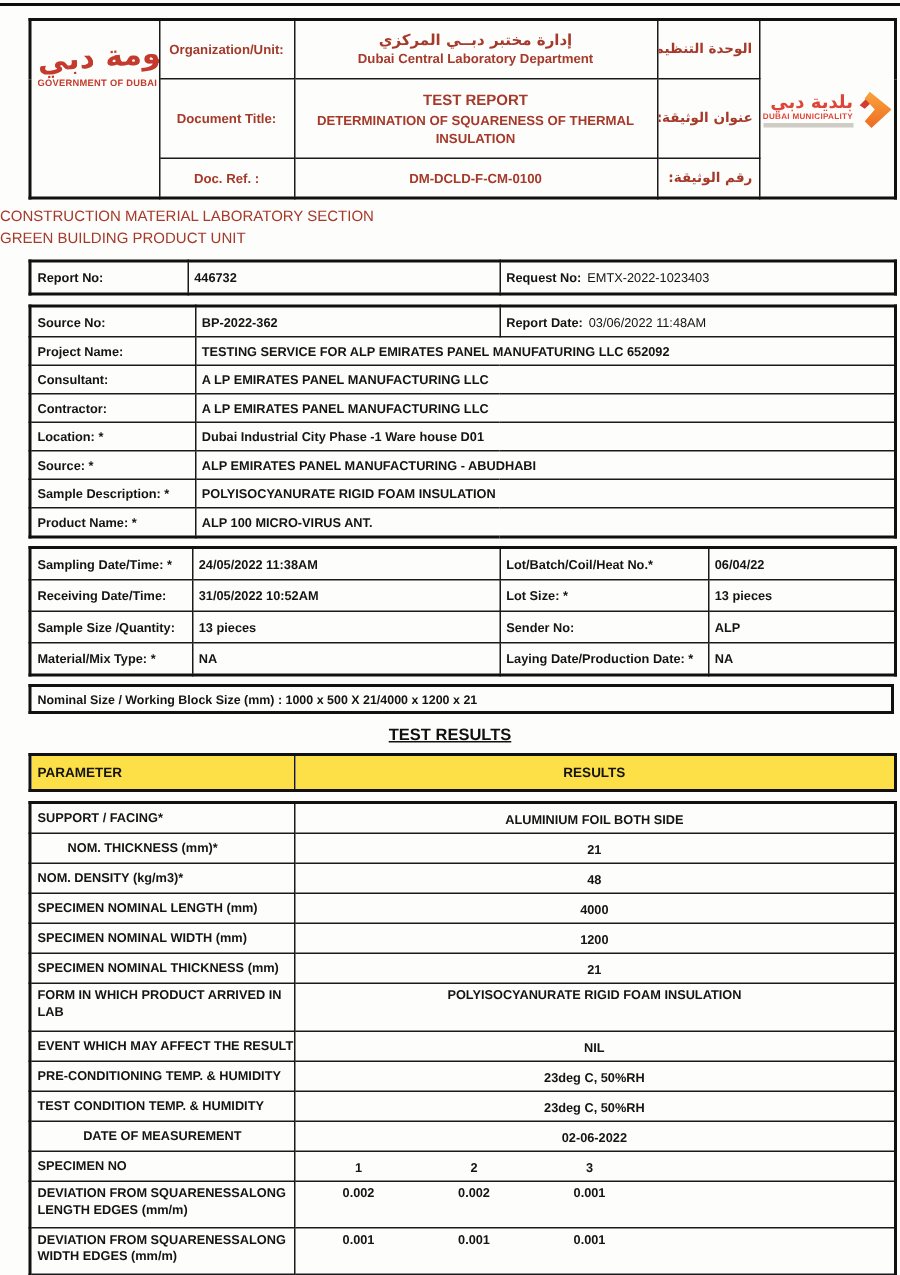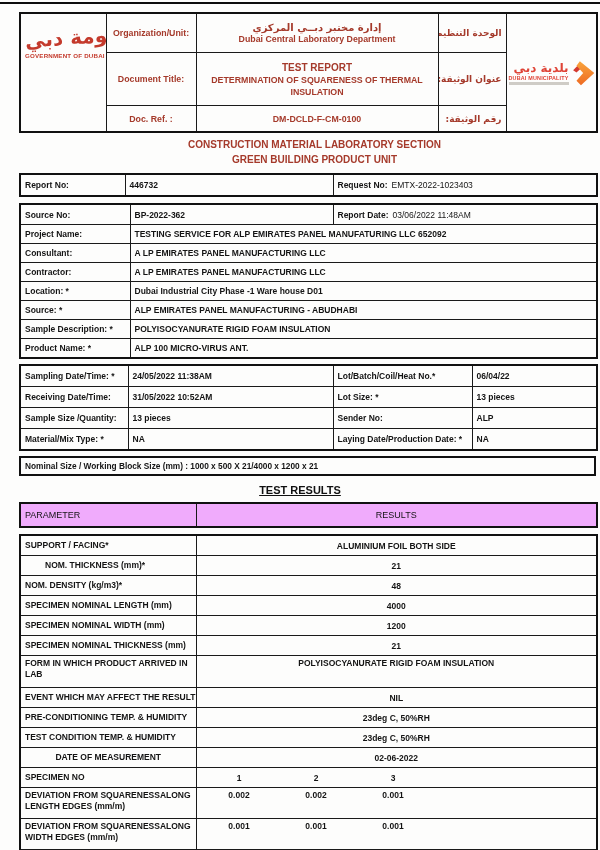--- a/index.html
+++ b/index.html
@@ -28,31 +28,31 @@
   .tr-sub{font-size:8.8px;line-height:12px;}
   .gov-cell{vertical-align:top;padding-top:12px;}
   .gov-ar{font-size:20px;line-height:24px;font-weight:bold;color:#c43a2c;transform:rotate(-4deg);}
   .gov-en{font-size:6.2px;font-weight:bold;color:#c43a2c;letter-spacing:.2px;margin-top:2px;}
   .muni-cell{padding:0 2px;}
   .muni-flex{display:flex;align-items:center;justify-content:flex-end;gap:3px;}
   .muni-txt{text-align:right;}
   .muni-ar{font-size:12px;line-height:14px;font-weight:bold;color:#df4437;}
   .muni-en{font-size:5.4px;font-weight:bold;color:#df4437;letter-spacing:.2px;border-bottom:3px solid #cfccc6;padding-bottom:1px;}
 
-  .sec{color:#a53a2b;font-weight:bold;text-align:center;font-size:10px;line-height:13px;margin-top:5px;margin-left:29px;}
+  .sec{color:#a53a2b;font-weight:normal;font-size:10px;line-height:13px;margin-top:5px;}
   .sec2{margin-top:2px;}
 
   .lbl{font-weight:bold;}
   .val{font-weight:bold;}
   .combo b{font-weight:bold;}
   .combo span.v{font-weight:normal;padding-left:4px;}
 
   .title{font-weight:bold;font-size:11px;text-decoration:underline;text-align:center;margin-top:8px;color:#111;}
 
-  .ghead td{background:#f0abfc;font-weight:normal;font-size:9px;height:20px;}
+  .ghead td{background:#fde047;font-weight:bold;font-size:9px;height:20px;}
   .res-c{text-align:center;font-weight:bold;}
   .param{font-weight:bold;line-height:11px;}
   .vtop{vertical-align:top;padding-top:2px;}
   .spec3{display:flex;}
   .spec3 span{width:77px;text-align:center;font-weight:bold;font-size:8.5px;}
 </style>
 </head>
 <body>
 
 <div class="page">

